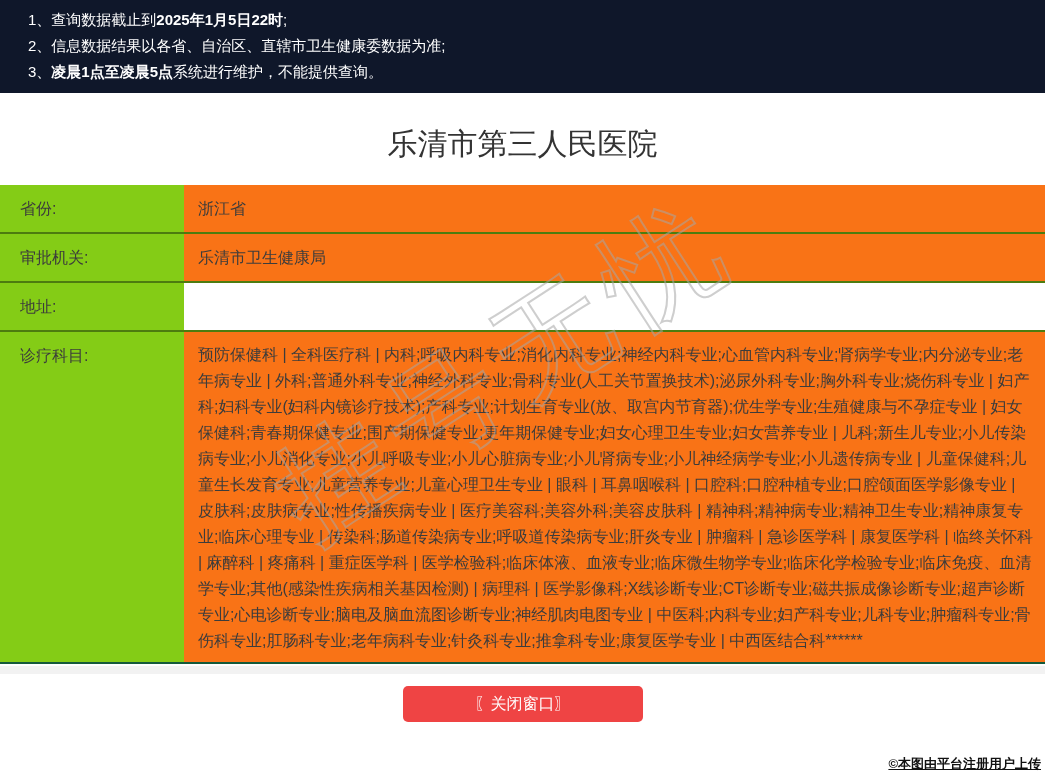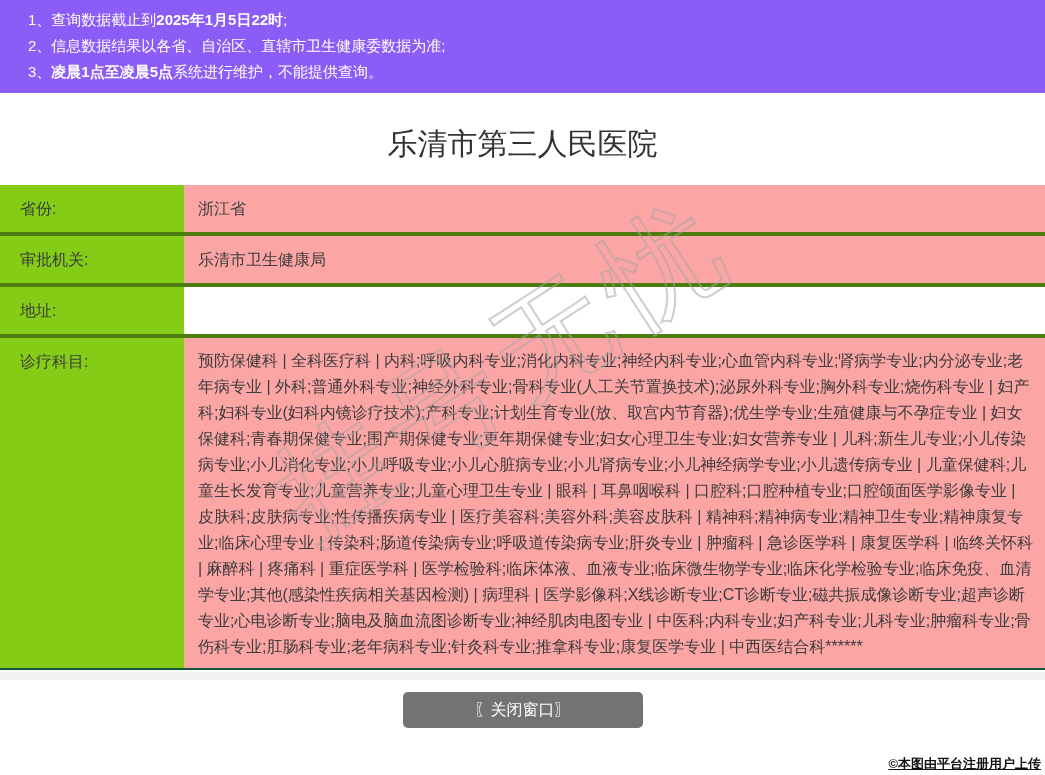--- a/index.html
+++ b/index.html
@@ -7,21 +7,21 @@
     width: 1045px; height: 775px;
     overflow: hidden;
     background: #ffffff;
     font-family: "Liberation Sans", sans-serif;
     color: #3c3c3c;
     position: relative;
   }
   .banner {
     width: 100%;
     height: 93px;
-    background: #8b5cf6;
+    background: #0f172a;
     color: #ffffff;
     padding: 7px 25px 0 28px;
     font-size: 15px;
   }
   .banner .notice-line {
     line-height: 26px;
     white-space: nowrap;
   }
   .banner b { font-weight: 700; }
   .page-title {
@@ -34,32 +34,32 @@
     line-height: 42px;
   }
   .info-table {
     width: 100%;
     border-bottom: 2px solid #14593a;
   }
   .info-row {
     display: flex;
     width: 100%;
   }
-  .info-row + .info-row { border-top: 4px solid #4d7c0f; }
+  .info-row + .info-row { border-top: 2px solid #4d7c0f; }
   .info-row .cell-label {
     width: 184px;
     flex: 0 0 184px;
     background: #84cc16;
     padding: 13px 10px 13px 20px;
     font-size: 16px;
     line-height: 21px;
   }
   .info-row .cell-value {
     flex: 1;
-    background: #fca5a5;
+    background: #f97316;
     padding: 13px 10px 13px 14px;
     font-size: 16px;
     line-height: 21px;
   }
   .info-row.long .cell-value {
     padding-top: 10px;
     padding-bottom: 8px;
     line-height: 26px;
   }
   .footer-strip {
@@ -69,21 +69,21 @@
     margin-top: 2px;
   }
   .button-row {
     text-align: center;
     margin-top: 12px;
   }
   .close-btn {
     display: inline-block;
     width: 240px;
     height: 36px;
-    background: #737373;
+    background: #ef4444;
     color: #ffffff;
     font-size: 16px;
     font-family: "Liberation Sans", sans-serif;
     border: none;
     border-radius: 5px;
     cursor: pointer;
     line-height: 34px;
   }
   .watermark {
     position: absolute;

